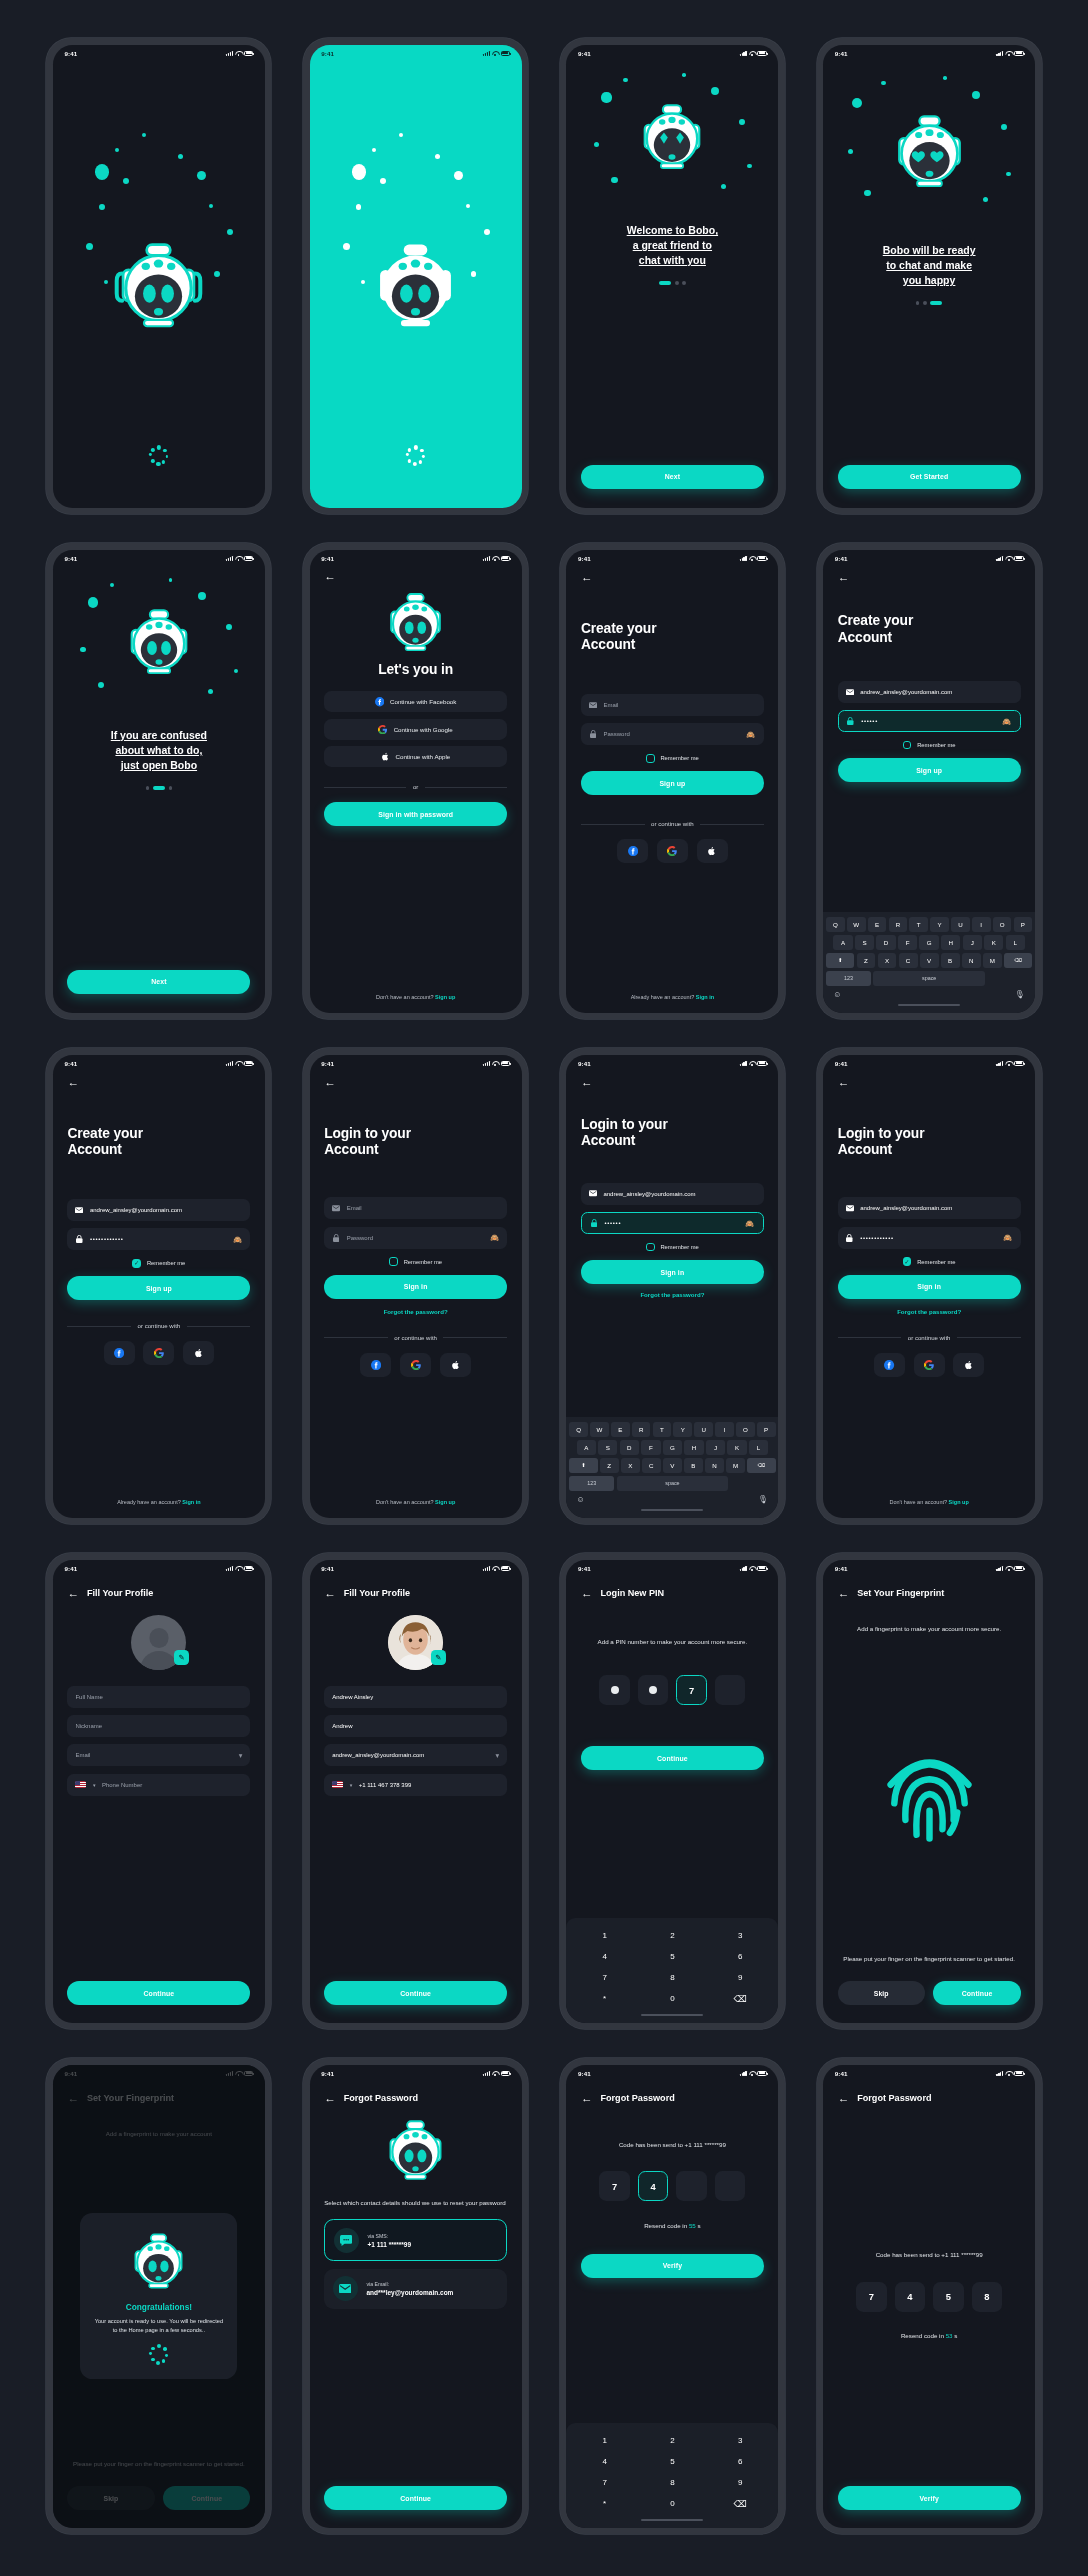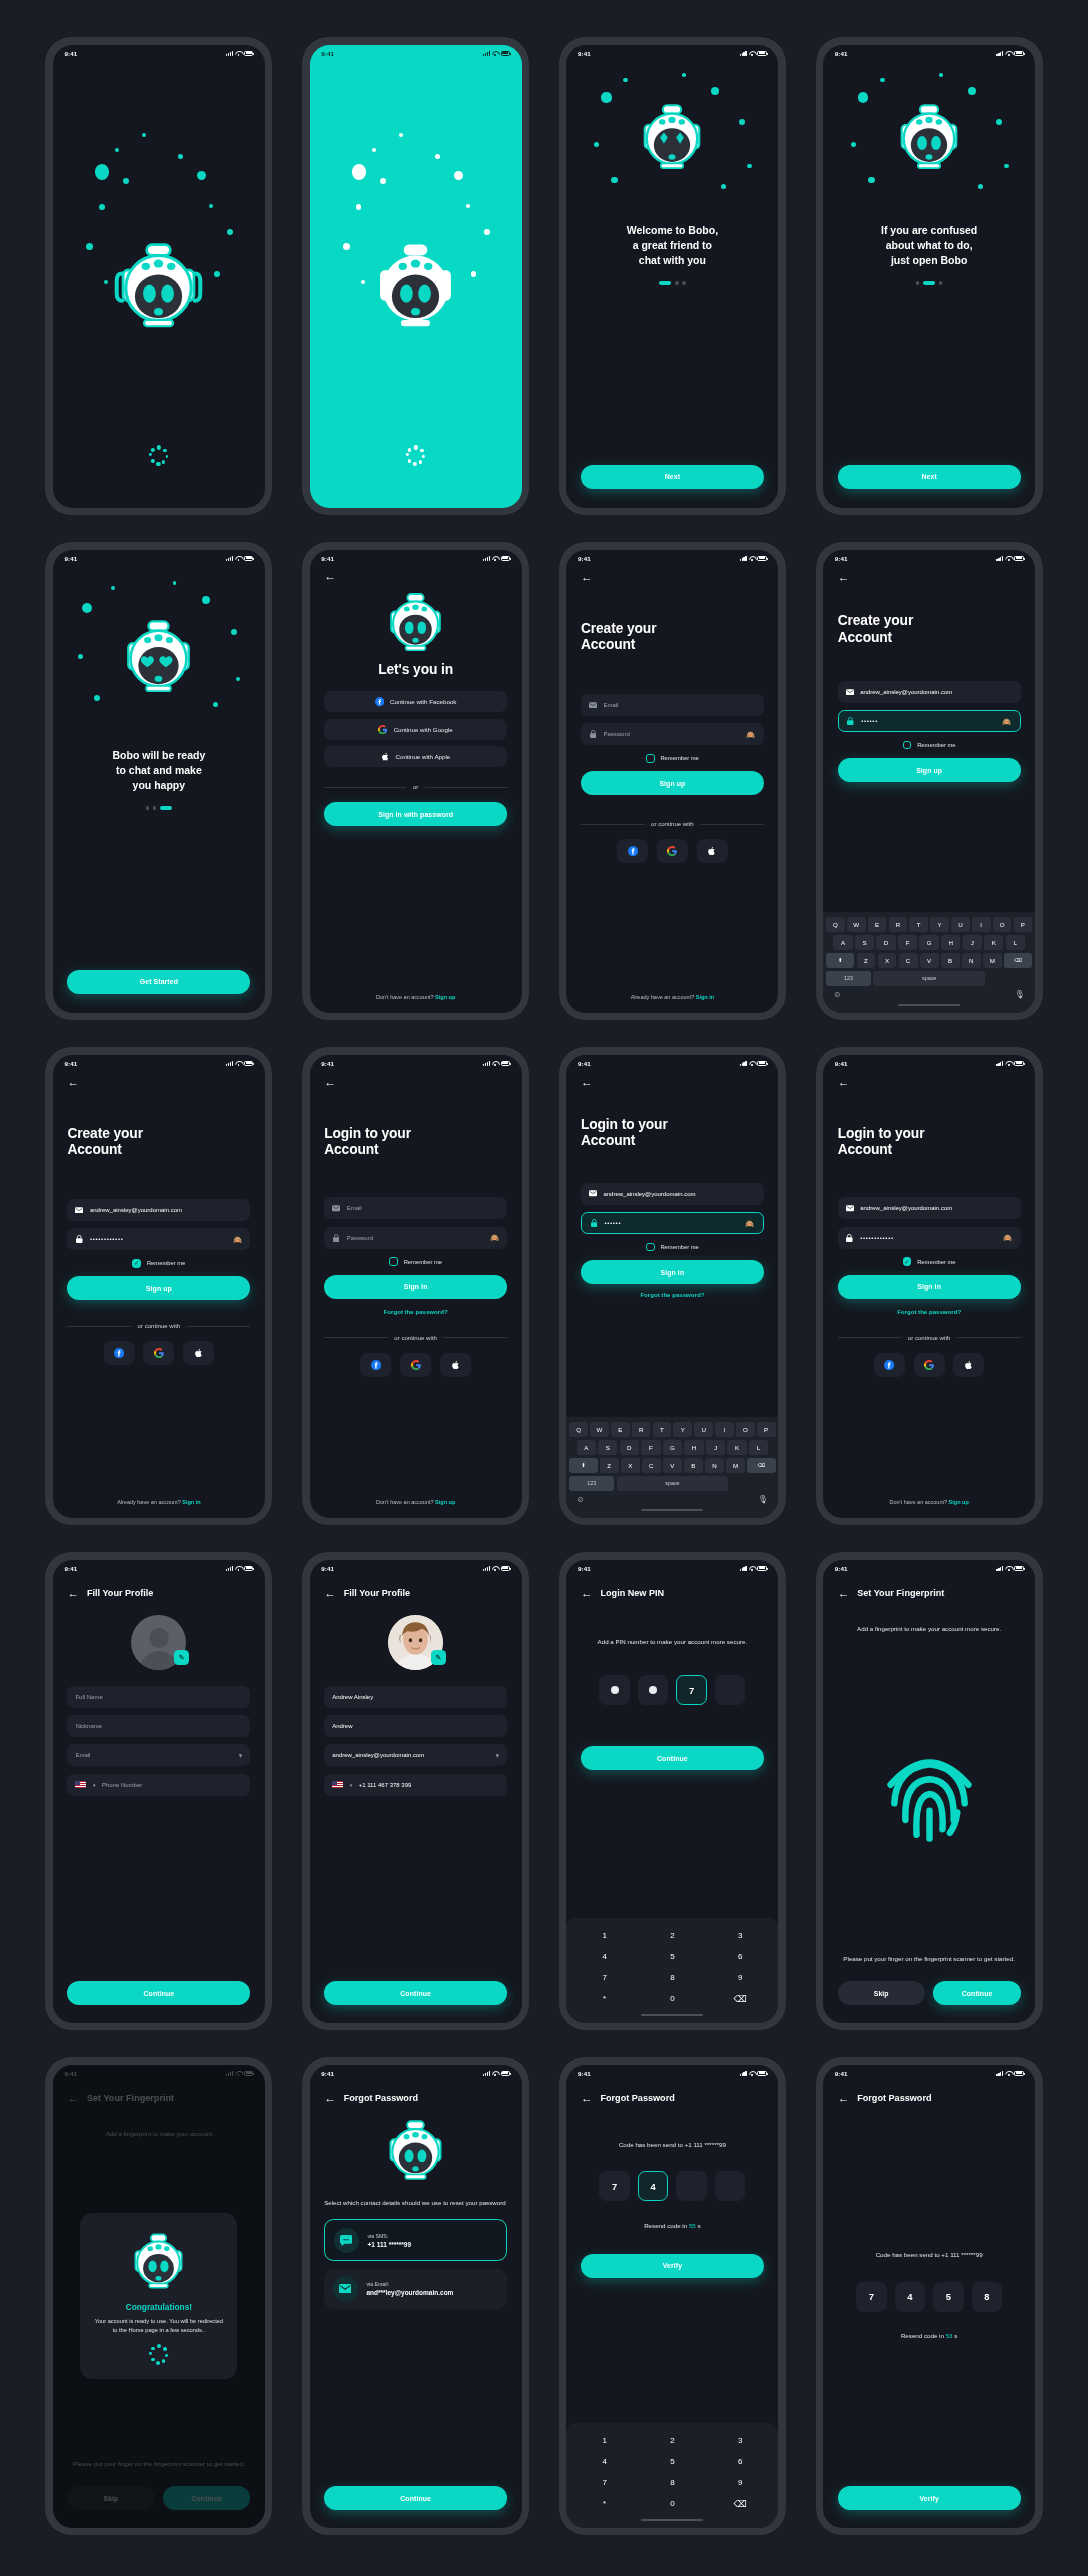--- a/index.html
+++ b/index.html
@@ -78,21 +78,21 @@
   .splash { flex:1; display:flex; flex-direction:column; align-items:center; justify-content:center; position:relative; }
   .dots { position:absolute; inset:0; }
   .dots span { position:absolute; border-radius:50%; background:#0bd8c4; }
   .teal .dots span { background:#fff; }
   .mascot { position:relative; z-index:2; }
   .spinner { position:absolute; bottom:42px; left:50%; transform:translateX(-50%); width:20.3px; height:20.3px; }
   .spinner i { position:absolute; border-radius:50%; background:#0bd8c4; }
   .teal .spinner i { background:#fff; }
 
   
-  .ob-text { text-align:center; color:#fff; font-size:10.5px; font-weight:bold; line-height:1.42; padding:0 13px; }
+  .ob-text { text-align:center; color:#fff; font-size:10.5px; font-weight:bold; line-height:1.42; padding:0 13px;text-decoration:underline; }
   .pager { display:flex; align-items:center; justify-content:center; gap:3.6px; margin-top:13px; }
   .pager i { width:3.6px; height:3.6px; border-radius:2.2px; background:#4a4f5a; display:block; }
   .pager i.on { width:12.3px; background:#0bd8c4; }
 
   
   .btn {
     height:24px; border-radius:12.3px; background:#0bd8c4; color:#fff;
     display:flex; align-items:center; justify-content:center;
     font-size:6.9px; font-weight:bold; letter-spacing:0.1px;
     box-shadow: 0 3.6px 11.6px rgba(11,216,196,.30);
@@ -389,20 +389,81 @@
               <i></i>
               <i></i>
             </span>
           <span class="wifi"></span>
           <span class="batt">
               <span></span>
             </span>
         </span>
       </div>
       <div class="body">
+        <div class="splash" style="flex:0 0 167px;padding-top:10.2px">
+          <div class="dots">
+            <span style="left:29px;top:36px;width:10.2px;height:10.2px"></span>
+            <span style="left:58px;top:19px;width:4.4px;height:4.4px"></span>
+            <span style="left:149px;top:29px;width:8px;height:8px"></span>
+            <span style="left:120px;top:14.5px;width:3.6px;height:3.6px"></span>
+            <span style="left:178px;top:62px;width:5.8px;height:5.8px"></span>
+            <span style="left:25px;top:87px;width:5.1px;height:5.1px"></span>
+            <span style="left:183px;top:110px;width:4.4px;height:4.4px"></span>
+            <span style="left:41px;top:128px;width:6.5px;height:6.5px"></span>
+            <span style="left:160px;top:135px;width:5.1px;height:5.1px"></span>
+          </div>
+          <svg class="mascot" width="93" height="93" viewBox="0 0 120 120">
+            <rect x="21" y="44" width="12" height="34" rx="6" fill="#fff" stroke="#0bd8c4" stroke-width="3"></rect>
+            <rect x="87" y="44" width="12" height="34" rx="6" fill="#fff" stroke="#0bd8c4" stroke-width="3"></rect>
+            <rect x="47" y="16" width="26" height="12" rx="6" fill="#fff" stroke="#0bd8c4" stroke-width="3"></rect>
+            <circle cx="60" cy="64" r="36" fill="#fff" stroke="#0bd8c4" stroke-width="3.4"></circle>
+            <ellipse cx="60" cy="73" rx="26" ry="24" fill="#2b3039"></ellipse>
+            <path d="M50 64 c-4-5-10-2-10 3 0 5 10 11 10 11 s10-6 10-11 c0-5-6-8-10-3z" transform="translate(-2,2) scale(0.85) translate(6,8)" fill="#0bd8c4"></path>
+            <path d="M50 64 c-4-5-10-2-10 3 0 5 10 11 10 11 s10-6 10-11 c0-5-6-8-10-3z" transform="translate(22,2) scale(0.85) translate(6,8)" fill="#0bd8c4"></path>
+            <ellipse cx="60" cy="90" rx="5" ry="4" fill="#0bd8c4"></ellipse>
+            <ellipse cx="46" cy="40" rx="4.6" ry="4" fill="#0bd8c4"></ellipse>
+            <ellipse cx="60" cy="37" rx="5.2" ry="4.4" fill="#0bd8c4"></ellipse>
+            <ellipse cx="74" cy="40" rx="4.6" ry="4" fill="#0bd8c4"></ellipse>
+            <rect x="44" y="99" width="32" height="7" rx="3.5" fill="#fff" stroke="#0bd8c4" stroke-width="2.4"></rect>
+          </svg>
+        </div>
+        <div class="ob-text" style="margin-top:14.5px;white-space:pre-line">Bobo will be ready
+to chat and make
+you happy</div>
+        <div class="pager">
+            <i></i>
+            <i></i>
+            <i class="on"></i>
+          </div>
+        <div class="grow"></div>
+        <div class="pad" style="padding-bottom:19px">
+          <div class="btn">Get Started</div>
+        </div>
+      </div>
+    </div>
+  </div>
+
+  <div class="phone">
+    <div class="screen">
+      <div class="statusbar">
+        <span>9:41</span>
+        <span class="sb-right">
+          <span class="bars">
+              <i></i>
+              <i></i>
+              <i></i>
+              <i></i>
+            </span>
+          <span class="wifi"></span>
+          <span class="batt">
+              <span></span>
+            </span>
+        </span>
+      </div>
+      <div class="body">
         <div class="splash" style="flex:0 0 141px;padding-top:7.3px">
           <div class="dots">
             <span style="left:35px;top:30.5px;width:10.2px;height:10.2px"></span>
             <span style="left:57px;top:16px;width:4.4px;height:4.4px"></span>
             <span style="left:145px;top:25.4px;width:8px;height:8px"></span>
             <span style="left:116px;top:11.6px;width:3.6px;height:3.6px"></span>
             <span style="left:173px;top:57px;width:5.8px;height:5.8px"></span>
             <span style="left:27.6px;top:80px;width:5.1px;height:5.1px"></span>
             <span style="left:181px;top:102px;width:4.4px;height:4.4px"></span>
             <span style="left:45px;top:115px;width:6.5px;height:6.5px"></span>
@@ -427,81 +488,20 @@
 about what to do,
 just open Bobo</div>
         <div class="pager">
             <i></i>
             <i class="on"></i>
             <i></i>
           </div>
         <div class="grow"></div>
         <div class="pad" style="padding-bottom:19px">
           <div class="btn">Next</div>
-        </div>
-      </div>
-    </div>
-  </div>
-
-  <div class="phone">
-    <div class="screen">
-      <div class="statusbar">
-        <span>9:41</span>
-        <span class="sb-right">
-          <span class="bars">
-              <i></i>
-              <i></i>
-              <i></i>
-              <i></i>
-            </span>
-          <span class="wifi"></span>
-          <span class="batt">
-              <span></span>
-            </span>
-        </span>
-      </div>
-      <div class="body">
-        <div class="splash" style="flex:0 0 167px;padding-top:10.2px">
-          <div class="dots">
-            <span style="left:29px;top:36px;width:10.2px;height:10.2px"></span>
-            <span style="left:58px;top:19px;width:4.4px;height:4.4px"></span>
-            <span style="left:149px;top:29px;width:8px;height:8px"></span>
-            <span style="left:120px;top:14.5px;width:3.6px;height:3.6px"></span>
-            <span style="left:178px;top:62px;width:5.8px;height:5.8px"></span>
-            <span style="left:25px;top:87px;width:5.1px;height:5.1px"></span>
-            <span style="left:183px;top:110px;width:4.4px;height:4.4px"></span>
-            <span style="left:41px;top:128px;width:6.5px;height:6.5px"></span>
-            <span style="left:160px;top:135px;width:5.1px;height:5.1px"></span>
-          </div>
-          <svg class="mascot" width="93" height="93" viewBox="0 0 120 120">
-            <rect x="21" y="44" width="12" height="34" rx="6" fill="#fff" stroke="#0bd8c4" stroke-width="3"></rect>
-            <rect x="87" y="44" width="12" height="34" rx="6" fill="#fff" stroke="#0bd8c4" stroke-width="3"></rect>
-            <rect x="47" y="16" width="26" height="12" rx="6" fill="#fff" stroke="#0bd8c4" stroke-width="3"></rect>
-            <circle cx="60" cy="64" r="36" fill="#fff" stroke="#0bd8c4" stroke-width="3.4"></circle>
-            <ellipse cx="60" cy="73" rx="26" ry="24" fill="#2b3039"></ellipse>
-            <path d="M50 64 c-4-5-10-2-10 3 0 5 10 11 10 11 s10-6 10-11 c0-5-6-8-10-3z" transform="translate(-2,2) scale(0.85) translate(6,8)" fill="#0bd8c4"></path>
-            <path d="M50 64 c-4-5-10-2-10 3 0 5 10 11 10 11 s10-6 10-11 c0-5-6-8-10-3z" transform="translate(22,2) scale(0.85) translate(6,8)" fill="#0bd8c4"></path>
-            <ellipse cx="60" cy="90" rx="5" ry="4" fill="#0bd8c4"></ellipse>
-            <ellipse cx="46" cy="40" rx="4.6" ry="4" fill="#0bd8c4"></ellipse>
-            <ellipse cx="60" cy="37" rx="5.2" ry="4.4" fill="#0bd8c4"></ellipse>
-            <ellipse cx="74" cy="40" rx="4.6" ry="4" fill="#0bd8c4"></ellipse>
-            <rect x="44" y="99" width="32" height="7" rx="3.5" fill="#fff" stroke="#0bd8c4" stroke-width="2.4"></rect>
-          </svg>
-        </div>
-        <div class="ob-text" style="margin-top:14.5px;white-space:pre-line">Bobo will be ready
-to chat and make
-you happy</div>
-        <div class="pager">
-            <i></i>
-            <i></i>
-            <i class="on"></i>
-          </div>
-        <div class="grow"></div>
-        <div class="pad" style="padding-bottom:19px">
-          <div class="btn">Get Started</div>
         </div>
       </div>
     </div>
   </div>
 
   <div class="phone">
     <div class="screen">
       <div class="statusbar">
         <span>9:41</span>
         <span class="sb-right">

